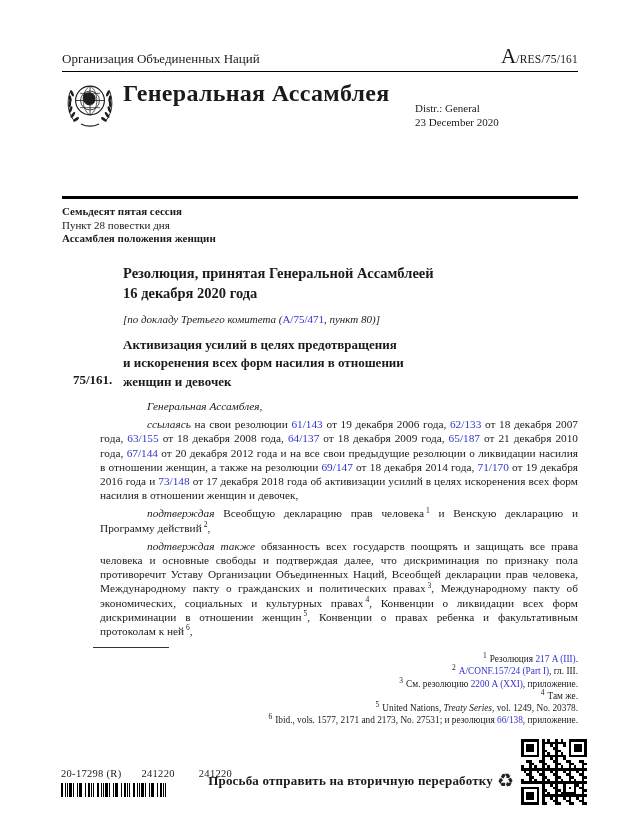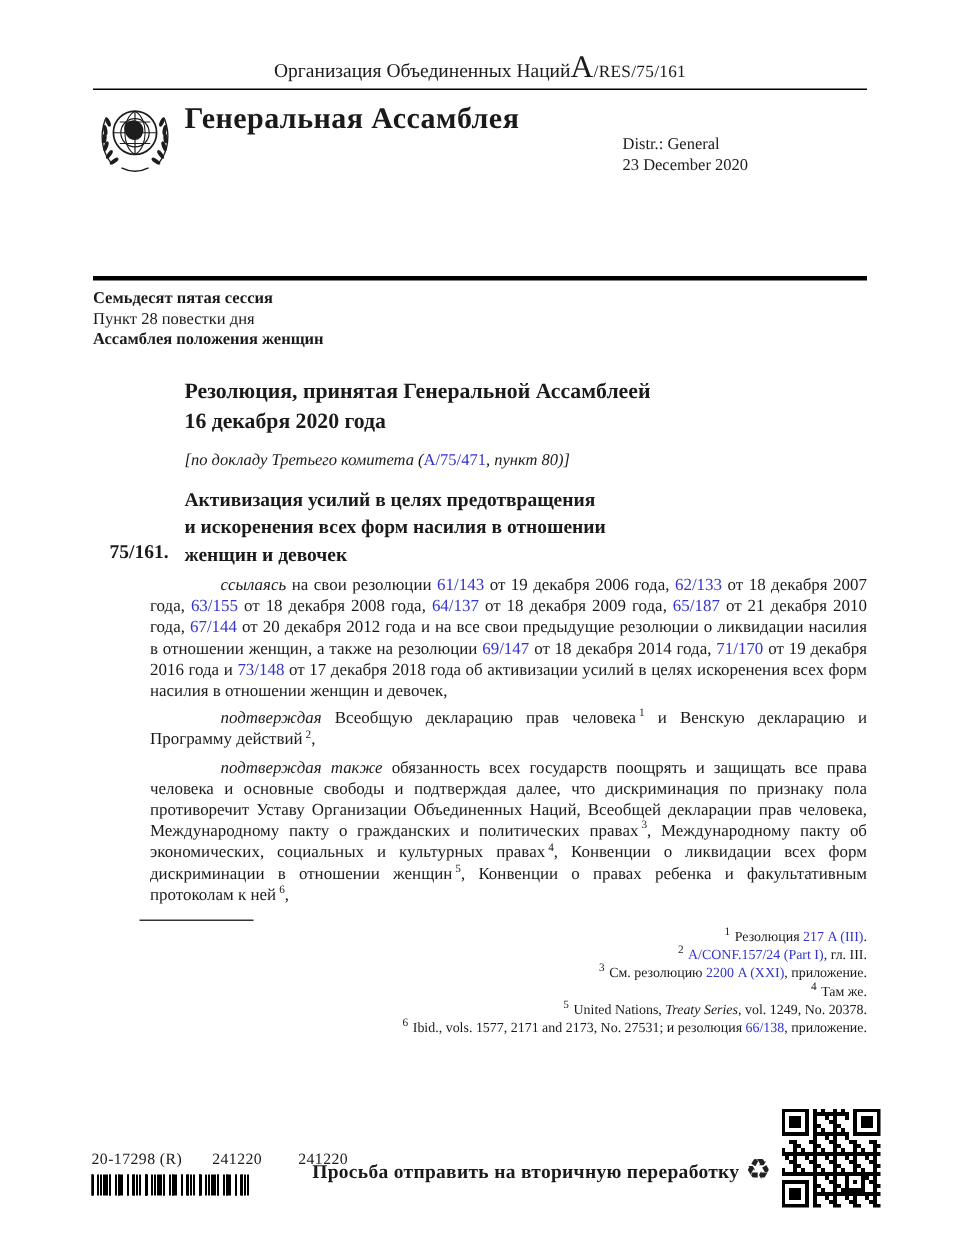--- a/index.html
+++ b/index.html
@@ -2,28 +2,28 @@
 <html lang="ru" style="--link: #3333cc;"><head>
 <meta charset="utf-8">
 <style>
   html,body{margin:0;padding:0;background:#e8e8e8;}
   .page{
     position:relative;width:640px;height:828px;margin:0 auto;background:#fff;
     font-family:"Liberation Serif","DejaVu Serif",serif;color:#1a1a1a;overflow:hidden;
   }
   .margins{margin:0 62px;}
   
-  .org-row{display:flex;justify-content:center;align-items:baseline;padding-top:32px;}
+  .org-row{display:flex;justify-content:space-between;align-items:baseline;padding-top:44px;}
   .org-name{font-size:13px;}
   .doc-symbol{font-size:11.5px;letter-spacing:.2px;}
   .doc-symbol .big{font-size:21px;}
   .rule-thin{border-bottom:1px solid #000;margin-top:2px;}
   .masthead{position:relative;margin-top:4px;height:120px;}
   .emblem{position:absolute;left:1px;top:2px;width:54px;height:54px;}
-  .assembly{position:absolute;left:61px;top:4px;font-size:20px;font-weight:bold;letter-spacing:.3px;}
+  .assembly{position:absolute;left:61px;top:4px;font-size:24px;font-weight:bold;letter-spacing:.3px;}
   .distr{position:absolute;left:353px;top:9px;font-size:11px;line-height:14px;margin-top:16px;}
   .rule-thick{border-bottom:3px solid #000;}
   
   .session{margin-top:6px;font-size:11px;line-height:13.5px;}
   .b{font-weight:bold;}
   
   .bodycol{margin-left:38px;margin-top:17px;}
   .title{margin-left:23px;font-size:14.5px;font-weight:bold;line-height:20px;white-space:pre-line;}
   .report{margin-left:23px;margin-top:10px;font-size:11px;}
   .res-head{display:flex;margin-left:-27px;margin-top:11px;font-weight:bold;font-size:13px;line-height:18.5px;}
@@ -122,20 +122,21 @@
 16 декабря 2020 года</div>
       <div class="report"><span class="i">[по докладу Третьего комитета (</span><span class="il">A/75/471</span><span class="i">, пункт 80)]</span></div>
 
       <div class="res-head">
         <div class="res-num">75/161.</div>
         <div class="res-title">Активизация усилий в целях предотвращения
 и искоренения всех форм насилия в отношении
 женщин и девочек</div>
       </div>
 
+      <div class="para opening"><span class="i">Генеральная Ассамблея,</span></div>
       <div class="para mt"><span class="i">ссылаясь</span><span> на свои резолюции </span><span class="l">61/143</span><span> от 19 декабря 2006 года, </span><span class="l">62/133</span><span> от 18 декабря 2007 года, </span><span class="l">63/155</span><span> от 18 декабря 2008 года, </span><span class="l">64/137</span><span> от 18 декабря 2009 года, </span><span class="l">65/187</span><span> от 21 декабря 2010 года, </span><span class="l">67/144</span><span> от 20 декабря 2012 года и на все свои предыдущие резолюции о ликвидации насилия в отношении женщин, а также на резолюции </span><span class="l">69/147</span><span> от 18 декабря 2014 года, </span><span class="l">71/170</span><span> от 19 декабря 2016 года и </span><span class="l">73/148</span><span> от 17 декабря 2018 года об активизации усилий в целях искоренения всех форм насилия в отношении женщин и девочек,</span></div>
       <div class="para mt"><span class="i">подтверждая</span><span> Всеобщую декларацию прав человека</span><sup>1</sup><span> и Венскую декларацию и Программу действий</span><sup>2</sup><span>,</span></div>
       <div class="para mt"><span class="i">подтверждая также</span><span> обязанность всех государств поощрять и защищать все права человека и основные свободы и подтверждая далее, что дискриминация по признаку пола противоречит Уставу Организации Объединенных Наций, Всеобщей декларации прав человека, Международному пакту о гражданских и политических правах</span><sup>3</sup><span>, Международному пакту об экономических, социальных и культурных правах</span><sup>4</sup><span>, Конвенции о ликвидации всех форм дискриминации в отношении женщин</span><sup>5</sup><span>, Конвенции о правах ребенка и факультативным протоколам к ней</span><sup>6</sup><span>,</span></div>
 
       <div class="footnotes">
         <div class="fn-rule"></div>
         <div class="fn"><sup>1</sup><span><span>Резолюция </span><span class="l">217 A (III)</span><span>.</span></span></div>
         <div class="fn"><sup>2</sup><span><span class="l">A/CONF.157/24 (Part I)</span><span>, гл. III.</span></span></div>
         <div class="fn"><sup>3</sup><span><span>См. резолюцию </span><span class="l">2200 A (XXI)</span><span>, приложение.</span></span></div>
         <div class="fn"><sup>4</sup><span><span>Там же.</span></span></div>

